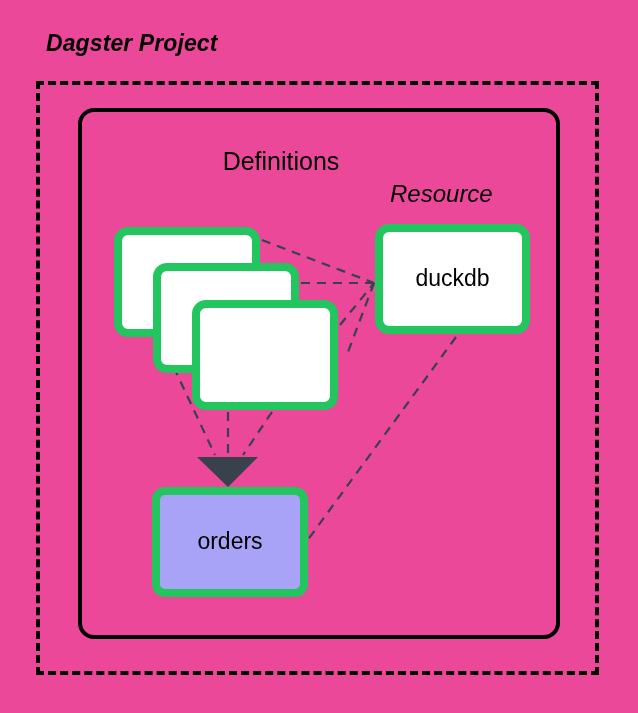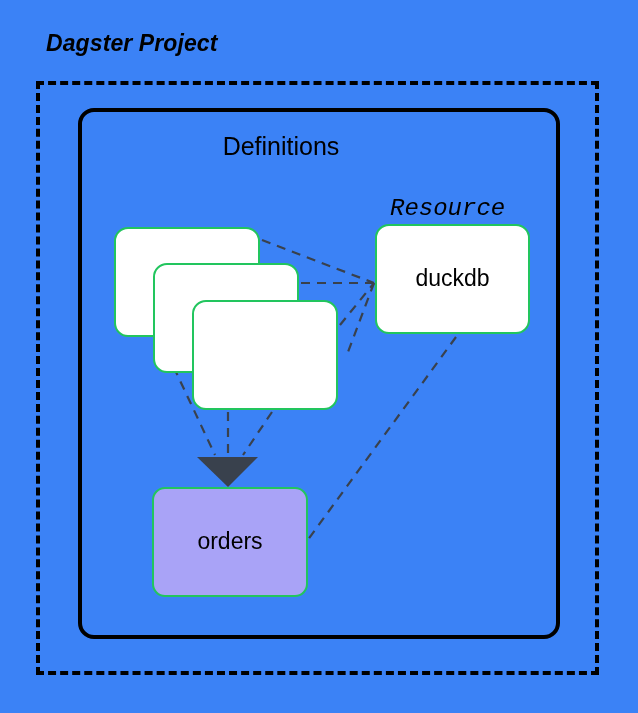--- a/index.html
+++ b/index.html
@@ -9,21 +9,21 @@
     background: #ffffff;
   }
   body {
     font-family: "Liberation Sans", sans-serif;
     color: #000000;
   }
   #canvas {
     position: relative;
     width: 638px;
     height: 713px;
-    background: #3b82f6;
+    background: #ec4899;
     overflow: hidden;
   }
   
   .project-boundary {
     position: absolute;
     left: 36px;
     top: 81px;
     width: 563px;
     height: 594px;
     border: 4px dashed #000000;
@@ -49,45 +49,45 @@
     width: 482px;
     height: 531px;
     border: 4px solid #000000;
     border-radius: 16px;
     box-sizing: border-box;
     background: transparent;
   }
   .definitions-title {
     position: absolute;
     left: 0;
-    top: 132px;
+    top: 147px;
     width: 562px;
     text-align: center;
     font-size: 25px;
     font-style: normal;
     font-weight: 400;
     color: #000000;
   }
   
   .group-label {
     position: absolute;
     font-size: 24px;
     font-style: italic;
     font-weight: 400;
     color: #000000;
     white-space: nowrap;
   }
   .group-label.assets { left: 125px; top: 186px; }
-  .group-label.resource { left: 390px; top: 195px; font-family: Liberation Mono, monospace; }
+  .group-label.resource { left: 390px; top: 180px; }
 
   
   .node {
     position: absolute;
     box-sizing: border-box;
-    border: 2px solid #22c55e;
+    border: 8px solid #22c55e;
     border-radius: 14px;
     background: #ffffff;
     display: flex;
     align-items: center;
     justify-content: center;
     text-align: center;
     line-height: 1.18;
     font-size: 23px;
     color: #000000;
   }

